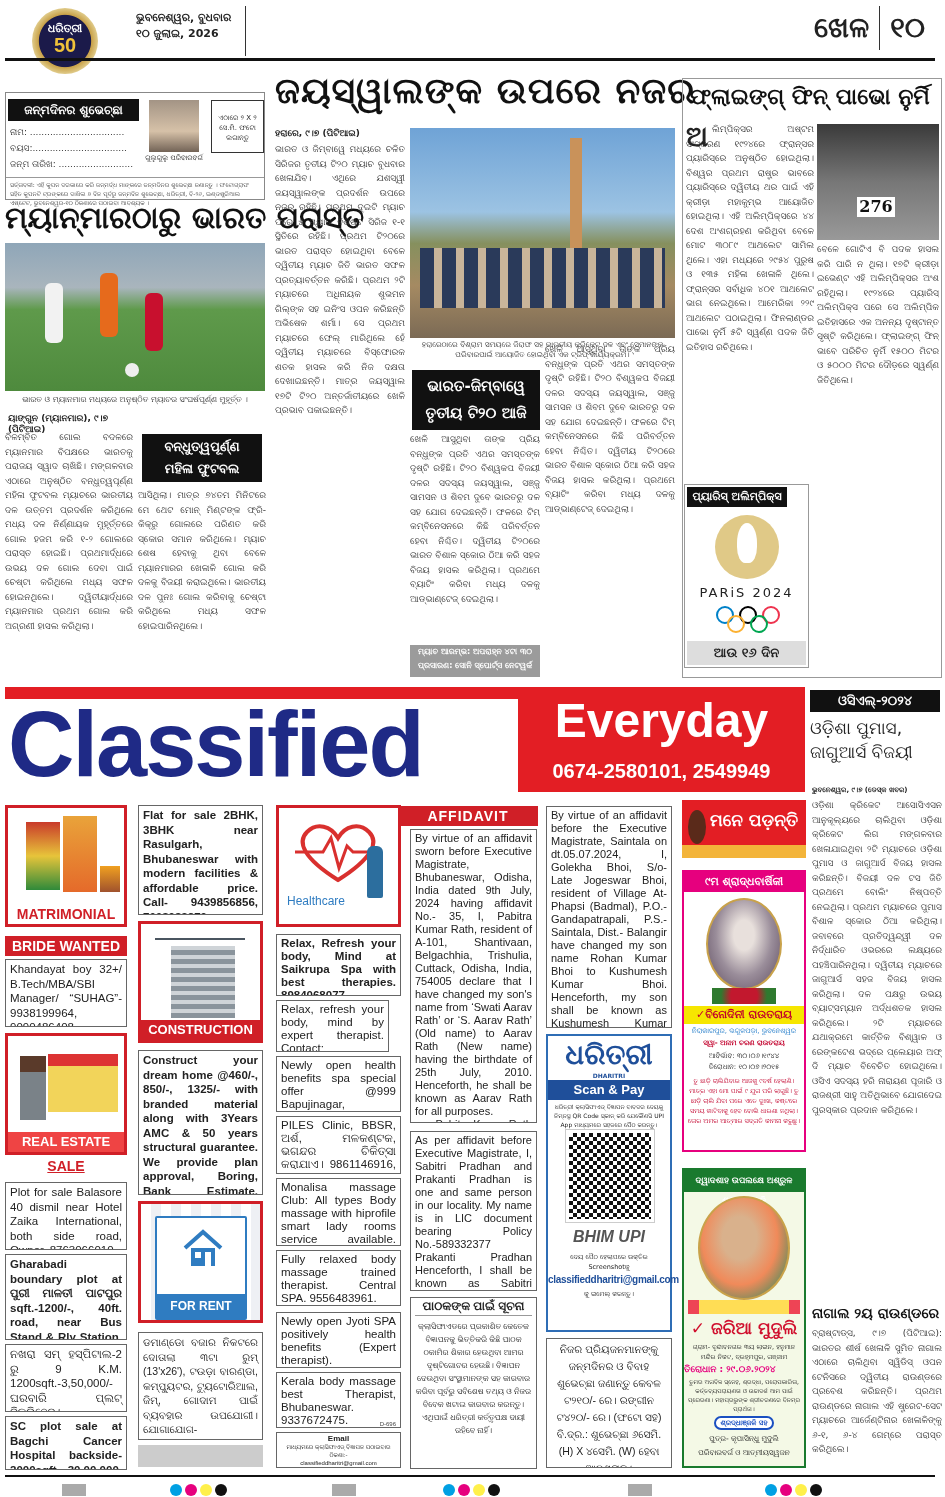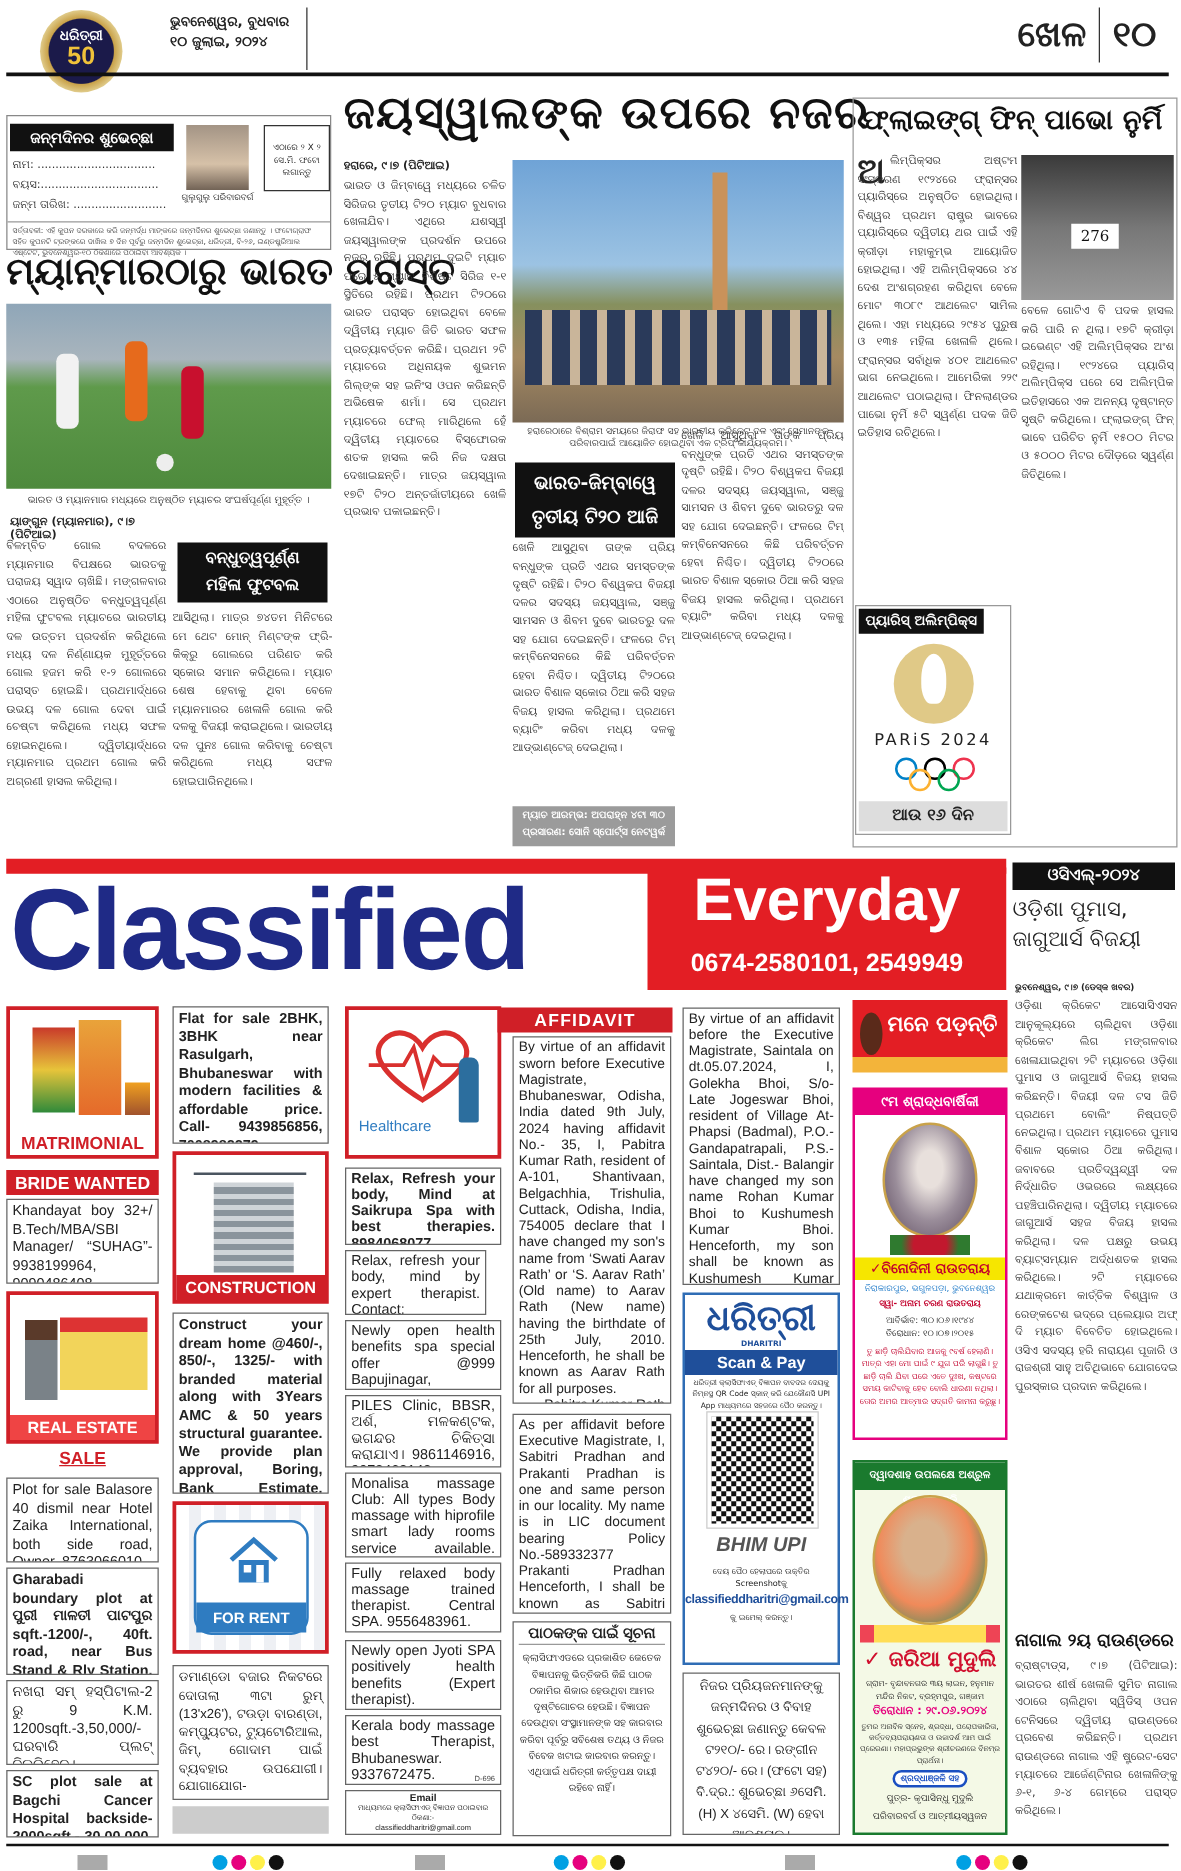--- a/index.html
+++ b/index.html
@@ -47,21 +47,21 @@
 </head>
 <body>
 
 <div class="logo">
   <div class="ring"></div>
   <div class="name">ଧରିତ୍ରୀ</div>
   <div class="fifty">50</div>
 </div>
 <div class="dateline">
   <div>ଭୁବନେଶ୍ୱର, ବୁଧବାର</div>
-  <div>୧୦ ଜୁଲାଇ, ୨୦୨୪</div>
+  <div>୧୦ ଜୁଲାଇ, 2026</div>
 </div>
 <div class="dateline-sep"></div>
 <div class="section">
   <span>ଖେଳ</span>
   <span class="sep"></span>
   <span>୧୦</span>
 </div>
 <div class="masthead-line"></div>
 
 <div class="bday">
@@ -108,21 +108,21 @@
   <div>ମ୍ୟାଚ ଆରମ୍ଭ: ଅପରାହ୍ନ ୪ଟା ୩୦</div>
   <div>ପ୍ରସାରଣ: ସୋନି ସ୍ପୋର୍ଟ୍ସ ନେଟୱର୍କ</div>
 </div>
 <div class="col-text" style="left:545px;top:342px;width:130px;height:336px">ଖେଳି ଆସୁଥିବା ତାଙ୍କ ପ୍ରିୟ ବନ୍ଧୁଙ୍କ ପ୍ରତି ଏଥର ସମସ୍ତଙ୍କ ଦୃଷ୍ଟି ରହିଛି। ଟି୨୦ ବିଶ୍ୱକପ ବିଜୟୀ ଦଳର ସଦସ୍ୟ ଜୟସ୍ୱାଲ, ସଞ୍ଜୁ ସାମସନ ଓ ଶିବମ ଦୁବେ ଭାରତରୁ ଦଳ ସହ ଯୋଗ ଦେଇଛନ୍ତି। ଫଳରେ ଟିମ୍ କମ୍ବିନେସନରେ କିଛି ପରିବର୍ତ୍ତନ ହେବା ନିଶ୍ଚିତ। ଦ୍ୱିତୀୟ ଟି୨୦ରେ ଭାରତ ବିଶାଳ ସ୍କୋର ଠିଆ କରି ସହଜ ବିଜୟ ହାସଲ କରିଥିଲା। ପ୍ରଥମେ ବ୍ୟାଟିଂ କରିବା ମଧ୍ୟ ଦଳକୁ ଆଡ୍‌ଭାଣ୍ଟେଜ୍ ଦେଇଥିଲା।</div>
 
 <div class="abs" style="left:682px;top:78px;width:260px;height:600px;border:1px solid #999"></div>
 <div class="headline" style="left:690px;top:84px;font-size:22px">ଫ୍ଲାଇଙ୍ଗ୍ ଫିନ୍ ପାଭୋ ନୁର୍ମି</div>
 <div class="abs" style="left:686px;top:120px;font-size:28px;font-weight:bold">ଅ</div>
 <div class="col-text" style="left:686px;top:122px;width:128px;height:355px;text-indent:26px">ଲିମ୍ପିକ୍ସର ଅଷ୍ଟମ ସଂସ୍କରଣ ୧୯୨୪ରେ ଫ୍ରାନ୍ସର ପ୍ୟାରିସ୍‌ରେ ଅନୁଷ୍ଠିତ ହୋଇଥିଲା। ବିଶ୍ୱର ପ୍ରଥମ ରାଷ୍ଟ୍ର ଭାବରେ ପ୍ୟାରିସ୍‌ରେ ଦ୍ୱିତୀୟ ଥର ପାଇଁ ଏହି କ୍ରୀଡ଼ା ମହାକୁମ୍ଭ ଆୟୋଜିତ ହୋଇଥିଲା। ଏହି ଅଲିମ୍ପିକ୍ସରେ ୪୪ ଦେଶ ଅଂଶଗ୍ରହଣ କରିଥିବା ବେଳେ ମୋଟ ୩୦୮୯ ଆଥଲେଟ ସାମିଲ ଥିଲେ। ଏହା ମଧ୍ୟରେ ୨୯୫୪ ପୁରୁଷ ଓ ୧୩୫ ମହିଳା ଖେଳାଳି ଥିଲେ। ଫ୍ରାନ୍ସର ସର୍ବାଧିକ ୪୦୧ ଆଥଲେଟ ଭାଗ ନେଇଥିଲେ। ଆମେରିକା ୨୨୯ ଆଥଲେଟ ପଠାଇଥିଲା। ଫିନଲାଣ୍ଡର ପାଭୋ ନୁର୍ମି ୫ଟି ସ୍ୱର୍ଣ୍ଣ ପଦକ ଜିତି ଇତିହାସ ରଚିଥିଲେ।</div>
 <div class="photo" style="left:817px;top:124px;width:122px;height:116px;background:linear-gradient(180deg,#3a3a3a,#777 50%,#999)">
-  <div class="abs" style="left:40px;top:55px;width:38px;height:20px;background:#fff;color:#111;font-size:12px;font-weight:normal;text-align:center;line-height:20px;font-family:'DejaVu Serif',serif">276</div>
+  <div class="abs" style="left:40px;top:73px;width:38px;height:20px;background:#fff;color:#111;font-size:16px;font-weight:bold;text-align:center;line-height:20px;font-family:'DejaVu Serif',serif">276</div>
 </div>
 <div class="col-text" style="left:817px;top:242px;width:122px;height:430px">ବେଳେ ଗୋଟିଏ ବି ପଦକ ହାସଲ କରି ପାରି ନ ଥିଲା। ୧୭ଟି କ୍ରୀଡ଼ା ଇଭେଣ୍ଟ ଏହି ଅଲିମ୍ପିକ୍ସର ଅଂଶ ରହିଥିଲା। ୧୯୨୪ରେ ପ୍ୟାରିସ୍ ଅଲିମ୍ପିକ୍ସ ପରେ ସେ ଅଲିମ୍ପିକ ଇତିହାସରେ ଏକ ଅନନ୍ୟ ଦୃଷ୍ଟାନ୍ତ ସୃଷ୍ଟି କରିଥିଲେ। ଫ୍ଲାଇଙ୍ଗ୍ ଫିନ୍ ଭାବେ ପରିଚିତ ନୁର୍ମି ୧୫୦୦ ମିଟର ଓ ୫୦୦୦ ମିଟର ଦୌଡ଼ରେ ସ୍ୱର୍ଣ୍ଣ ଜିତିଥିଲେ।</div>
 <div class="abs" style="left:684px;top:484px;width:125px;height:184px;border:1px solid #999">
   <div class="black-tag" style="left:2px;top:2px;width:100px;height:20px;font-size:11px;line-height:20px">ପ୍ୟାରିସ୍ ଅଲିମ୍ପିକ୍ସ</div>
   <div class="abs" style="left:30px;top:30px;width:64px;height:64px;border-radius:50%;background:#e0c987">
     <div class="abs" style="left:22px;top:8px;width:20px;height:40px;background:#fff;border-radius:50% 50% 40% 40%"></div>
   </div>
   <div class="abs" style="left:0;right:0;top:100px;text-align:center;font-size:13px;letter-spacing:2px;font-family:'DejaVu Sans',sans-serif">PARiS 2024</div>
   <svg class="abs" style="left:30px;top:120px" width="66" height="30">
     <circle cx="10" cy="10" r="8" fill="none" stroke="#0081c8" stroke-width="2"></circle>
@@ -189,21 +189,21 @@
 <div class="cat" style="left:138px;top:921px;width:125px;height:122px">
   <div class="abs" style="left:30px;top:22px;width:64px;height:72px;background:repeating-linear-gradient(0deg,#8a949c 0 5px,#cfd4d8 5px 9px)"></div>
   <div class="abs" style="left:14px;top:14px;width:90px;height:2px;background:#4a5560"></div>
   <div class="lbl" style="font-size:13px;line-height:20px;background:#d01f27;color:#fff">CONSTRUCTION</div>
 </div>
 <div class="ad bold" style="left:138px;top:1050px;width:125px;height:145px">
   <span>Construct your dream home @460/-, 850/-, 1325/- with branded material along with 3Years AMC &amp; 50 years structural guarantee. We provide plan approval, Boring, Bank Estimate. Contact The Engineering Pvt. Ltd. 9439856856.</span>
   
 </div>
 <div class="cat" style="left:138px;top:1201px;width:125px;height:122px;background:repeating-linear-gradient(90deg,#fff 0 10px,#eef0f4 10px 20px)">
-  <div class="abs" style="left:14px;top:12px;width:92px;height:92px;background:#fff;border:2px solid #2f7cc1;border-radius:14px">
+  <div class="abs" style="left:14px;top:12px;width:92px;height:104px;background:#fff;border:2px solid #2f7cc1;border-radius:2px">
     <svg class="abs" style="left:24px;top:10px" width="44" height="40">
       <path d="M4 20 L22 4 L40 20" fill="none" stroke="#2f7cc1" stroke-width="4"></path>
       <rect x="10" y="20" width="24" height="18" fill="#2f7cc1"></rect>
       <rect x="14" y="24" width="6" height="6" fill="#fff"></rect>
       <rect x="24" y="24" width="6" height="14" fill="#fff"></rect>
     </svg>
     <div class="abs" style="left:0;right:0;bottom:0;height:24px;background:#2f7cc1;color:#fff;text-align:center;font-family:'Liberation Sans',sans-serif;font-weight:bold;font-size:12px;line-height:24px">FOR RENT</div>
   </div>
 </div>
 <div class="ad" style="left:138px;top:1332px;width:125px;height:108px;font-size:10.5px">
@@ -304,21 +304,21 @@
   <div class="abs" style="left:2px;right:2px;top:180px;text-align:center;font-size:7px">ଆବିର୍ଭାବ: ୩୦।୦୬।୧୯୪୪</div>
   <div class="abs" style="left:2px;right:2px;top:191px;text-align:center;font-size:7px">ତିରୋଧାନ: ୧୦।୦୭।୨୦୧୫</div>
   <div class="abs" style="left:3px;right:3px;top:204px;text-align:center;color:#c2002c;font-size:6.5px;line-height:10px">ତୁ ଛାଡ଼ି ଚାଲିଯିବାର ଆଜକୁ ୯ବର୍ଷ ହେଲାଣି। ମାତ୍ର ଏହା ମୋ ପାଇଁ ୯ ଯୁଗ ପରି ଲାଗୁଛି। ତୁ ଛାଡ଼ି ଚାଲି ଯିବା ପରେ ଏତେ ଦୁଃଖ, କଷ୍ଟରେ ସମୟ କାଟିବାକୁ ହେବ ବୋଲି ଧାରଣା ନଥିଲା। ତୋର ଅମର ଆତ୍ମାର ସଦ୍‌ଗତି କାମନା କରୁଛୁ।</div>
 </div>
 <div class="abs" style="left:682px;top:1168px;width:124px;height:300px;background:linear-gradient(#1a7a2e 0 22px,#f4f9e6 22px);border:2px solid #1a7a2e">
   <div class="abs" style="left:0;right:0;top:0;height:20px;color:#fff;text-align:center;font-size:8.5px;line-height:20px;font-weight:bold">ଦ୍ୱାଦଶାହ ଉପଲକ୍ଷେ ଅଶ୍ରୁଳ ଶ୍ରଦ୍ଧାଞ୍ଜଳି</div>
   <div class="abs" style="left:14px;top:26px;width:92px;height:104px;border-radius:50%;background:radial-gradient(ellipse at 45% 40%,#d9b18c 25%,#f08a5a 55%,#6c8c5c 80%);border:2px solid #c9a24a"></div>
   <div class="abs" style="left:4px;top:130px;width:112px;height:14px;background:linear-gradient(90deg,#e45 0 10%,#fd5 10% 90%,#e45 90%)"></div>
   <div class="abs" style="left:0;right:0;top:148px;text-align:center;color:#d0102e;font-size:17px;font-weight:bold">✓ ଜରିଆ ମୁଦୁଲି</div>
   <div class="abs" style="left:3px;right:3px;top:172px;text-align:center;font-size:6.5px;line-height:10px">ଗ୍ରାମ- ବୃନ୍ଦାବନଗର ୩ୟ ଲାଇନ, ହନୁମାନ ମନ୍ଦିର ନିକଟ, ବ୍ରହ୍ମପୁର, ଗଞ୍ଜାମ</div>
-  <div class="abs" style="left:0;right:0;top:194px;text-align:center;color:#e6007e;font-size:9px;font-weight:bold">ତିରୋଧାନ : ୨୯.୦୬.୨୦୨୪</div>
+  <div class="abs" style="left:0;right:0;top:194px;color:#e6007e;font-size:9px;font-weight:bold">ତିରୋଧାନ : ୨୯.୦୬.୨୦୨୪</div>
   <div class="abs" style="left:3px;right:3px;top:207px;text-align:center;font-size:6px;line-height:9px">ତୁମର ଅନାବିଳ ସ୍ନେହ, ଶ୍ରଦ୍ଧା, ପରୋପକାରିତା, କର୍ତ୍ତବ୍ୟପରାୟଣତା ଓ ଉଚ୍ଚାଦର୍ଶ ଆମ ପାଇଁ ପ୍ରେରଣା। ମହାପ୍ରଭୁଙ୍କ ଶ୍ରୀଚରଣରେ ବିନମ୍ର ପ୍ରାର୍ଥନା।</div>
   <div class="abs" style="left:30px;top:246px;width:60px;height:14px;background:#fff;border:2px solid #1a4fc1;border-radius:8px;text-align:center;color:#1a4fc1;font-size:7px;line-height:10px;font-weight:bold">ଶ୍ରଦ୍ଧାଞ୍ଜଳି ସହ</div>
   <div class="abs" style="left:0;right:0;top:264px;text-align:center;font-size:7.5px">ପୁତ୍ର- କୃପାସିନ୍ଧୁ ମୁଦୁଲି</div>
   <div class="abs" style="left:0;right:0;top:278px;text-align:center;font-size:7.5px">ପରିବାରବର୍ଗ ଓ ଆତ୍ମୀୟସ୍ୱଜନ</div>
 </div>
 
 <div class="bottom-line"></div>
 <div class="greyblock" style="left:62px;top:1484px"></div>
 <div class="greyblock" style="left:332px;top:1484px"></div>
 <div class="greyblock" style="left:628px;top:1484px"></div>

